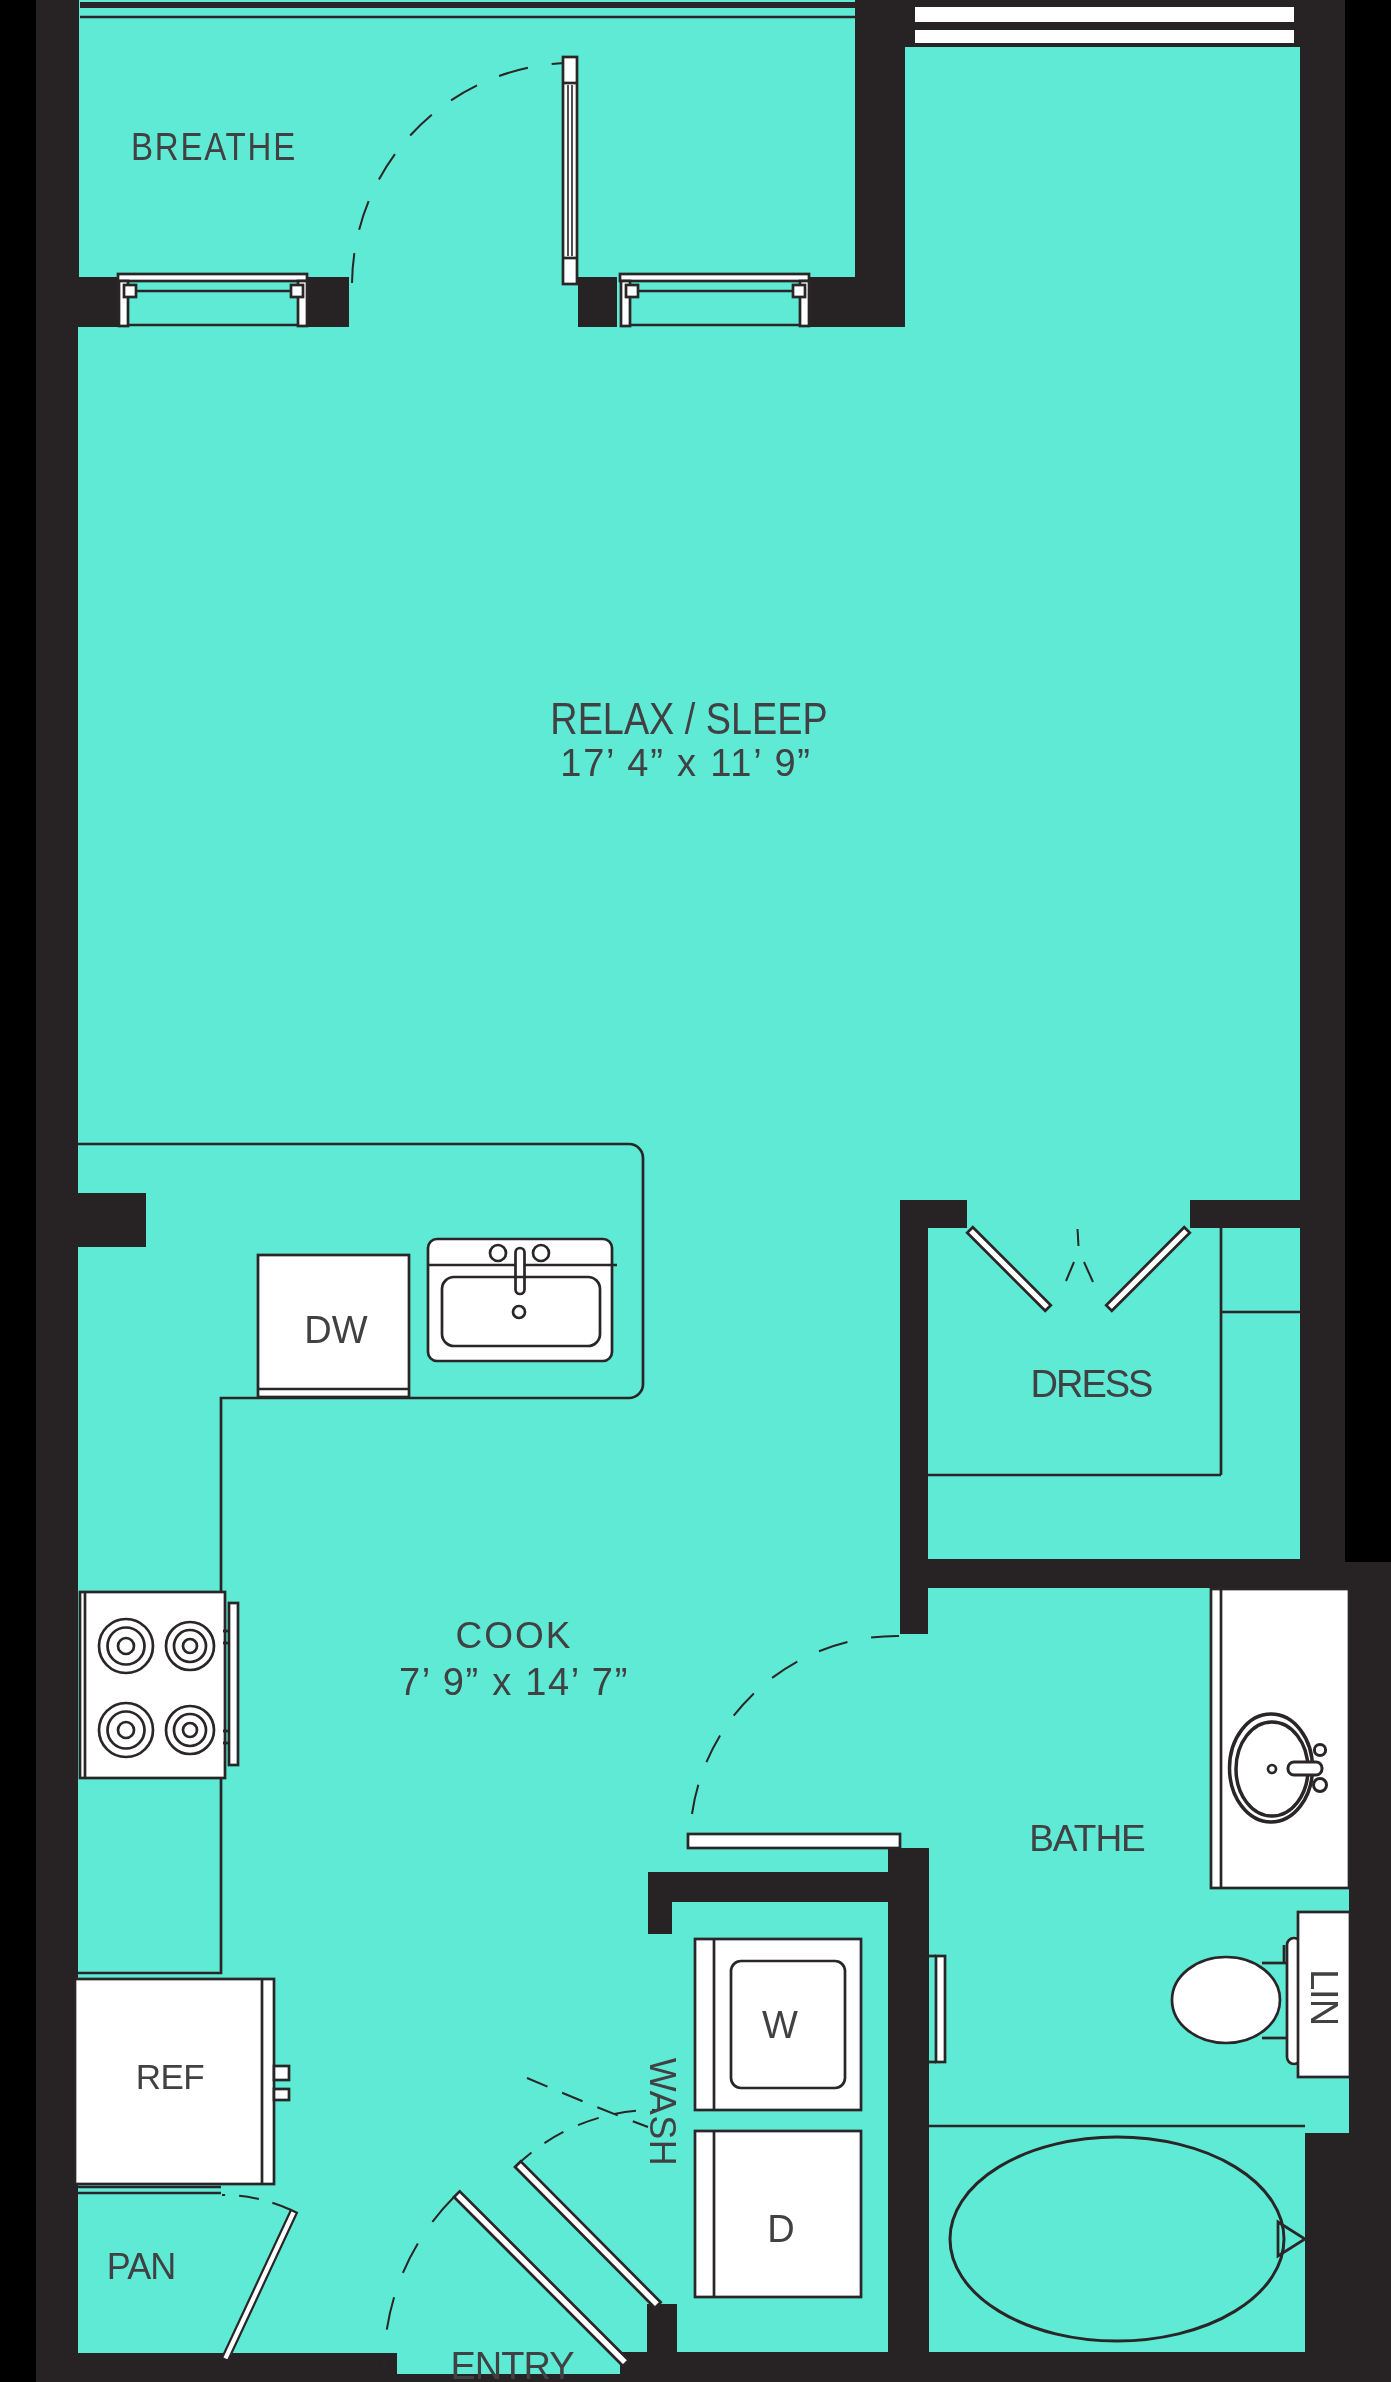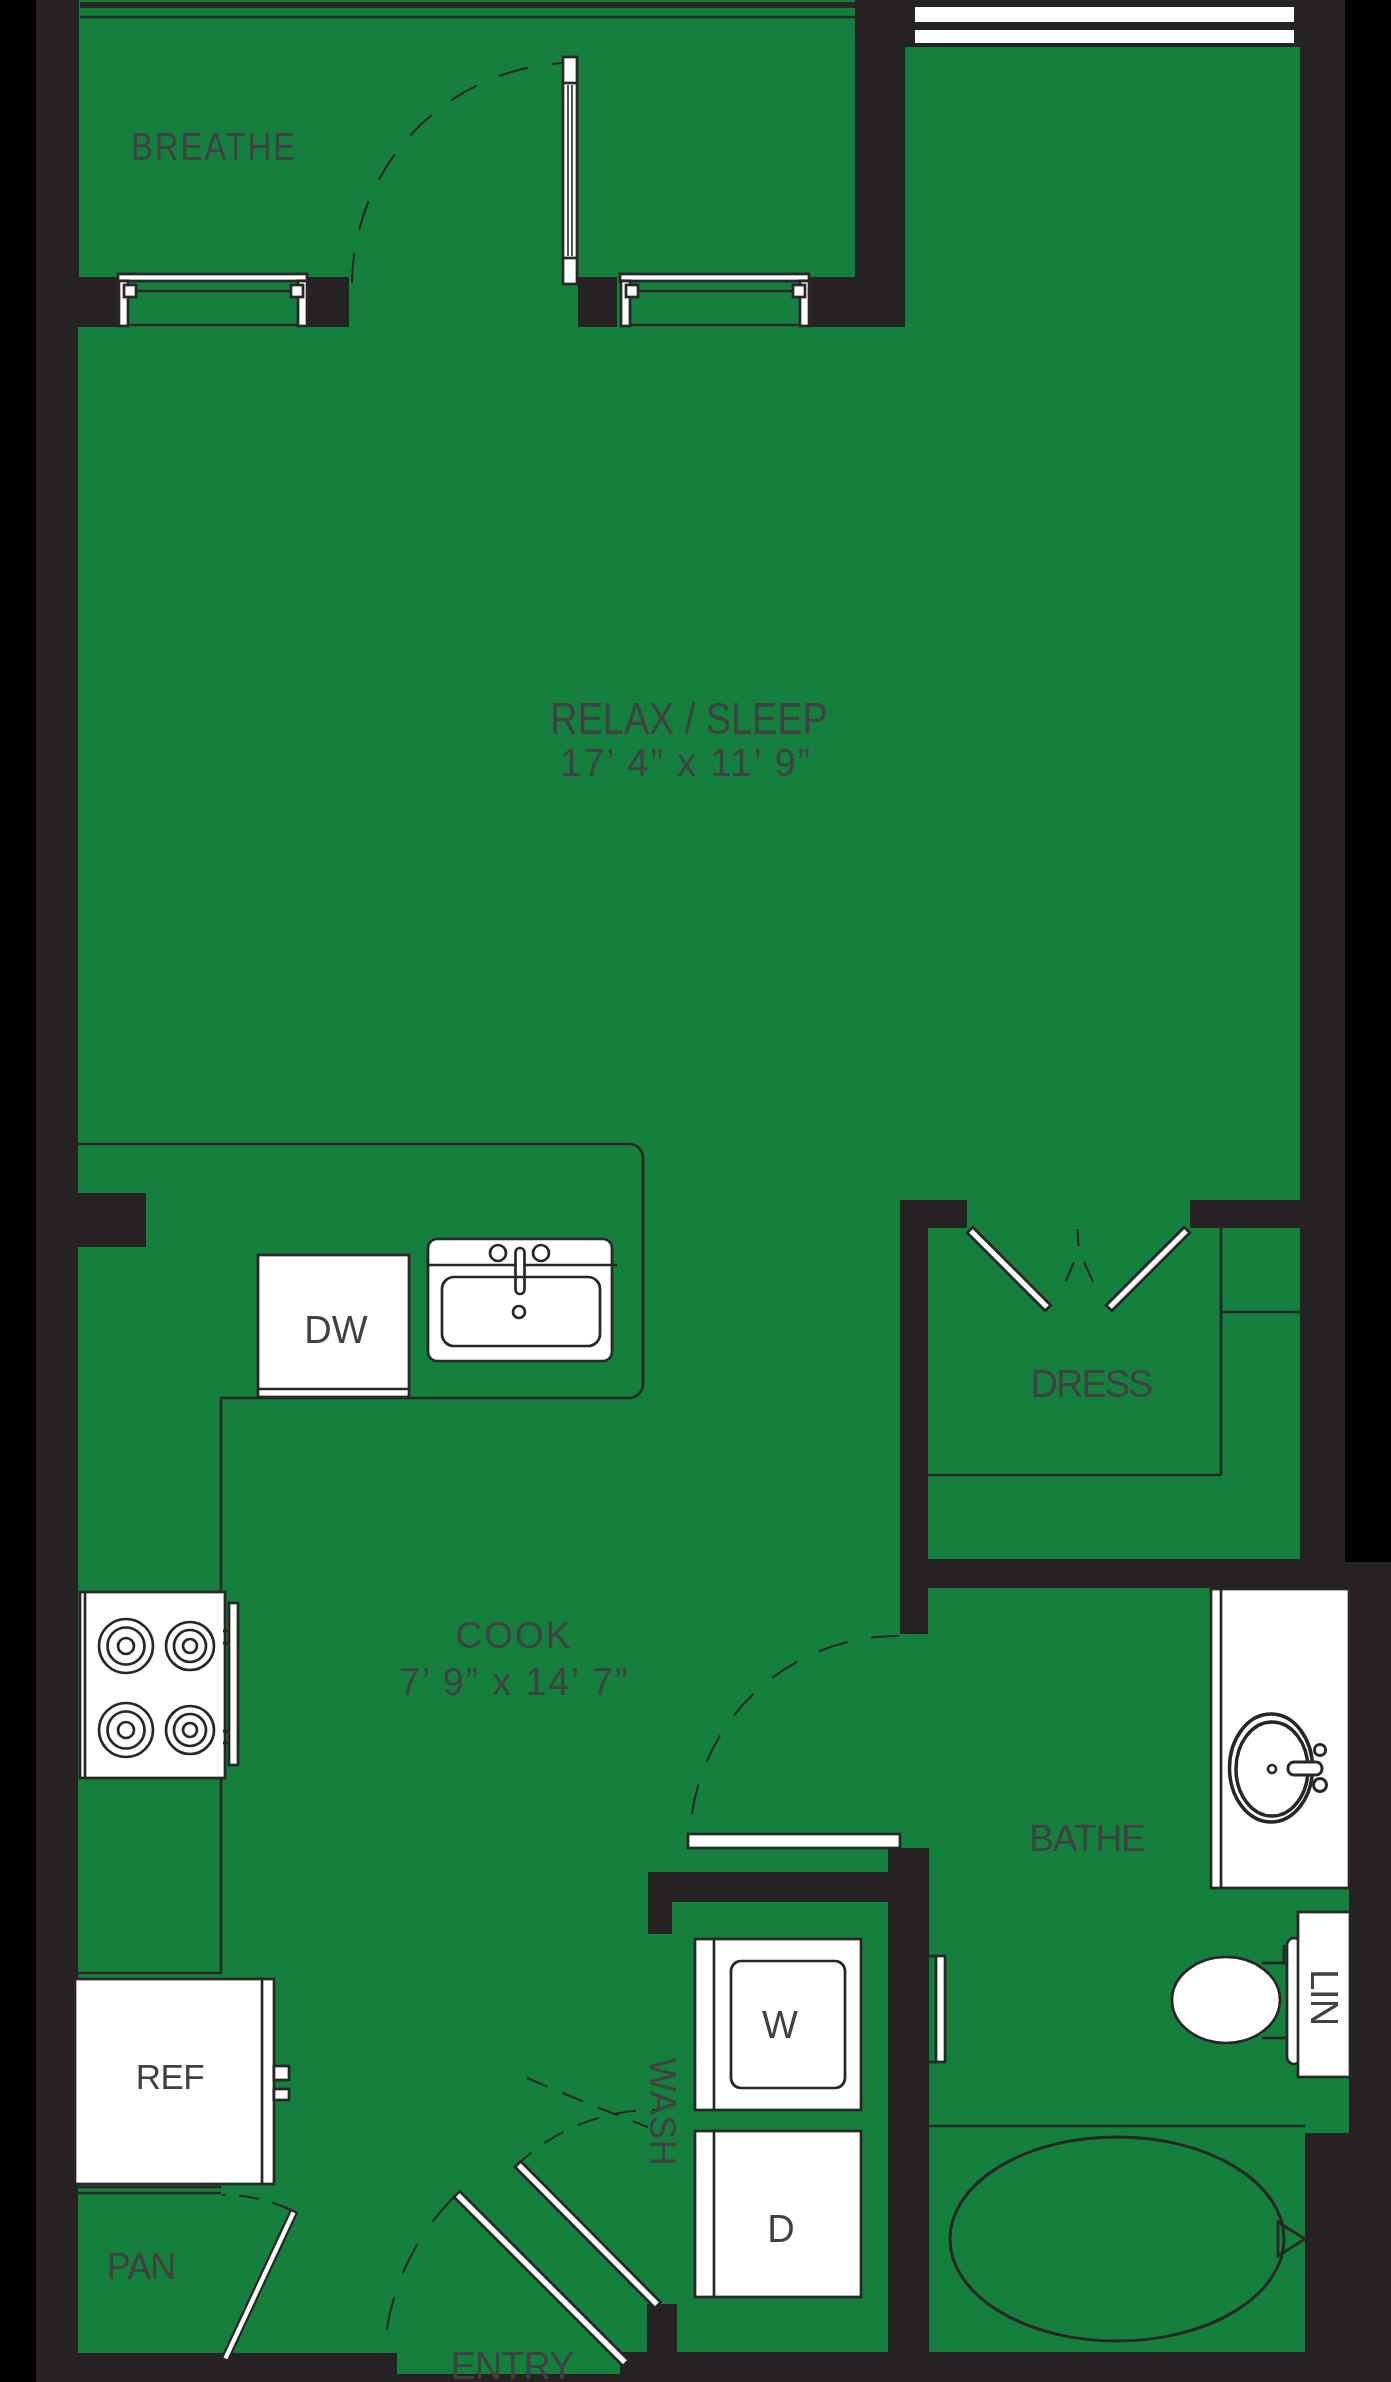--- a/index.html
+++ b/index.html
@@ -1,16 +1,16 @@
 <!DOCTYPE html>
 <html><head>
 <meta charset="utf-8">
 <style>
   html,body{margin:0;padding:0;background:#fff;}
-  #plan{position:relative;width:1391px;height:2382px;background:#15803d;overflow:hidden;}
+  #plan{position:relative;width:1391px;height:2382px;background:#5eead4;overflow:hidden;}
   svg{position:absolute;left:0;top:0;}
   text{font-family:"Liberation Sans",sans-serif;fill:#414042;}
 </style>
 </head>
 <body>
 <div id="plan">
 <svg width="1391" height="2382" viewBox="0 0 1391 2382">
 <g fill="#272223" stroke="none">
 
 <rect x="0" y="0" width="79" height="327"></rect>

